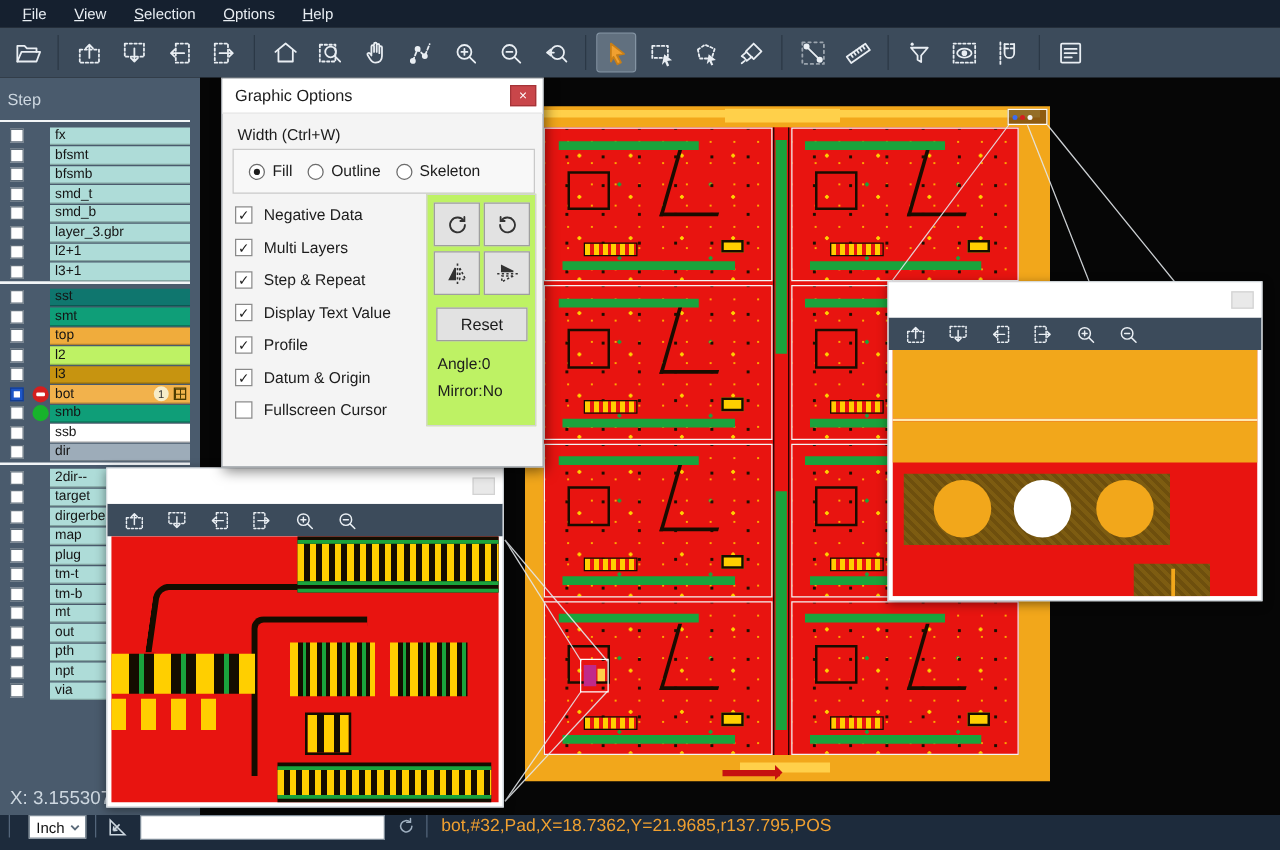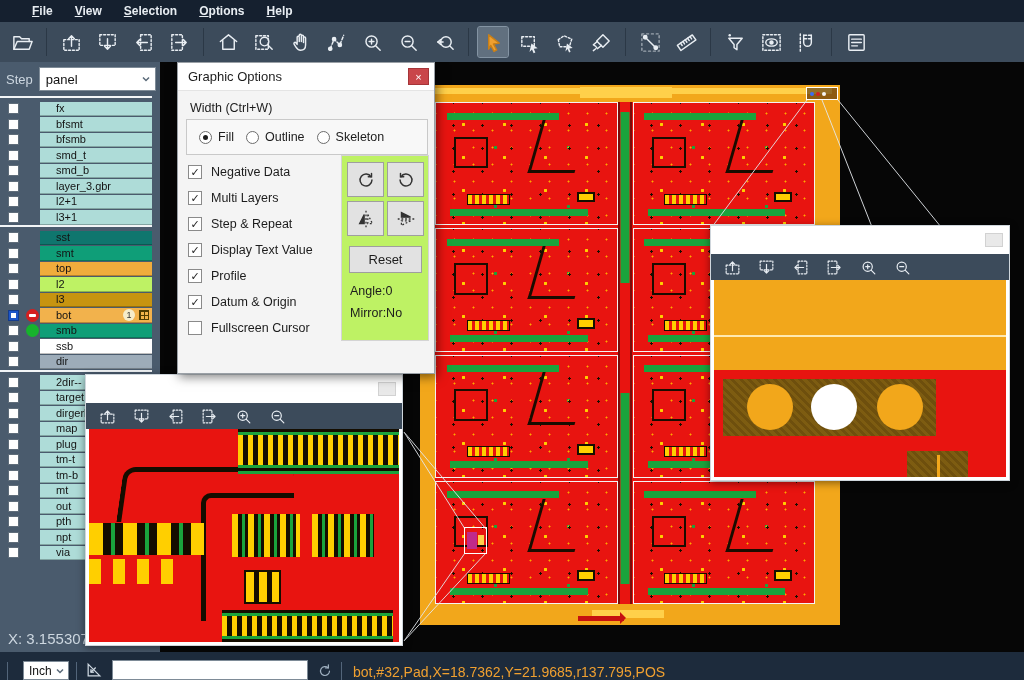--- a/index.html
+++ b/index.html
@@ -2,21 +2,21 @@
 <html><head>
 <meta charset="utf-8">
 <style>
   * { margin:0; padding:0; box-sizing:border-box; }
   html,body { width:1024px; height:680px; overflow:hidden; background:#000; }
   body { font-family:"Liberation Sans", sans-serif; position:relative; }
   .app { position:absolute; inset:0; width:1024px; height:680px; background:#070707; }
 
   
   .menubar { position:absolute; left:0; top:0; width:1024px; height:22px; background:#15202f;
-             display:flex; align-items:center; gap:2px; padding-left:22px; z-index:6;font-weight:bold; }
+             display:flex; align-items:center; gap:2px; padding-left:8px; z-index:6; }
   .menu-item { color:#e8edf2; font-size:12px; padding:2px 10px; display:inline-block; cursor:default; }
   .menu-item::first-letter { text-decoration:underline; }
 
   
   .toolbar { position:absolute; left:0; top:22px; width:1024px; height:40px; background:#3c4b5b;
              display:flex; align-items:center; padding-left:4px; z-index:6; }
   .tbtn { width:30px; height:30px; margin:0 3px; display:flex; align-items:center; justify-content:center; border-radius:2px; }
   .tbtn svg { width:23px; height:23px; }
   .tbtn.active { background:#61707f; outline:1px solid #8494a3; }
   .tsep { width:1px; height:28px; background:#2b3846; margin:0 6px; }
@@ -33,21 +33,21 @@
   .layer-row { display:flex; align-items:center; height:15.5px; }
   .lr-cb { width:26px; display:flex; justify-content:center; }
   .lr-cb .box { width:11px; height:11px; background:#fff; border:1px solid #5f6d7a; display:block; }
   .lr-cb.sel .box { background:#1d56c8; border-color:#143c8e; position:relative; }
   .lr-cb.sel .box::after { content:""; position:absolute; left:2px; top:2px; width:5px; height:5px; background:#fff; }
   .lr-ind { width:13px; height:13px; margin-right:1px; border-radius:50%; flex:0 0 13px; }
   .lr-ind.none { background:transparent; }
   .lr-ind.red { background:#d41f1f; position:relative; }
   .lr-ind.red::after { content:""; position:absolute; left:3px; top:5px; width:7px; height:3px; background:#fff; border-radius:1px; }
   .lr-ind.green { background:#17b32c; }
-  .lr-name { flex:1; height:14.5px; font-size:11px; color:#141414; padding-left:16px; line-height:14.5px;
+  .lr-name { flex:1; height:14.5px; font-size:11px; color:#141414; padding-left:4px; line-height:14.5px;
              border-bottom:1px solid rgba(0,0,0,.25); display:flex; align-items:center; }
   .lr-label { flex:1; }
   .lr-badge { width:12px; height:12px; border-radius:50%; background:#f6ecc9; color:#333; font-size:9px;
               display:flex; align-items:center; justify-content:center; margin-right:4px; }
   .lr-grid { width:10px; height:10px; margin-right:3px; border:1px solid #4d3c00;
              background-image:linear-gradient(#4d3c00 1px, transparent 1px), linear-gradient(90deg,#4d3c00 1px, transparent 1px);
              background-size:4px 4px; background-color:#f0b44a; }
   .coords { position:absolute; left:8px; bottom:22px; color:#cdd7e0; font-size:15px; line-height:22px; }
 
   
@@ -159,21 +159,21 @@
   .d-rot svg { width:22px; height:22px; }
   .d-reset { position:absolute; left:7px; top:90px; width:73px; height:27px; background:#e2e2e2; border:1px solid #9f9f9f;
              display:flex; align-items:center; justify-content:center; font-size:13px; }
   .d-angle { position:absolute; left:8px; top:128px; font-size:12.5px; }
   .d-mirror { position:absolute; left:8px; top:150px; font-size:12.5px; }
   .d-closebtn { position:absolute; left:8px; top:283px; width:242px; height:25px; background:#e6e6e6; border:1px solid #a8a8a8;
                 display:flex; align-items:center; justify-content:center; font-size:13px; }
 
   
   .statusbar { position:absolute; left:0; top:652px; width:1024px; height:28px; background:#1d2b3c; display:flex;
-               align-items:flex-end; z-index:6; color:#cdd7e0; }
+               align-items:flex-start; z-index:6; color:#cdd7e0; }
   .sb-sep { width:1px; height:18px; background:#53657a; margin:0 7px; }
   .unit-box { width:46px; height:19px; background:#fff; border:1px solid #7e8b97; color:#111; font-size:12px;
               display:flex; align-items:center; justify-content:space-between; padding:0 3px 0 5px; margin-left:8px; }
   .corner-ic { width:20px; height:20px; }
   .cmd-input { width:196px; height:20px; background:#fff; border:1px solid #7e8b97; font-size:12px; padding:0 5px;
                color:#111; font-family:"Liberation Sans",sans-serif; }
   .refresh-ic { width:18px; height:18px; margin-left:8px; }
   .sb-status { color:#f0a030; font-size:14px; margin-left:4px; white-space:nowrap; }
 </style>
 </head>
@@ -423,26 +423,20 @@
   </div>
   <div class="src2">
     <i style="background:#3c6cf0"></i>
       <i style="background:#d42020"></i>
       <i style="background:#f5f5f5"></i>
   </div>
 
   <div class="sidebar">
     <div class="step-row">
       <span class="step-label">Step</span>
-      <div class="step-select">
-        <span>panel</span>
-        <svg class="chev" viewBox="0 0 10 10" fill="none" stroke="#5a6a79" stroke-width="1.5">
-            <path d="M2 3.5l3 3 3-3"></path>
-          </svg>
-      </div>
     </div>
     <div id="layer-list">
         <div class="group-gap"></div>
         <div class="layer-row">
           <span class="lr-cb">
             <span class="box"></span>
           </span>
           <span class="lr-ind none"></span>
           <span class="lr-name" style="background: rgb(174, 220, 216);">
             <span class="lr-label">fx</span>

